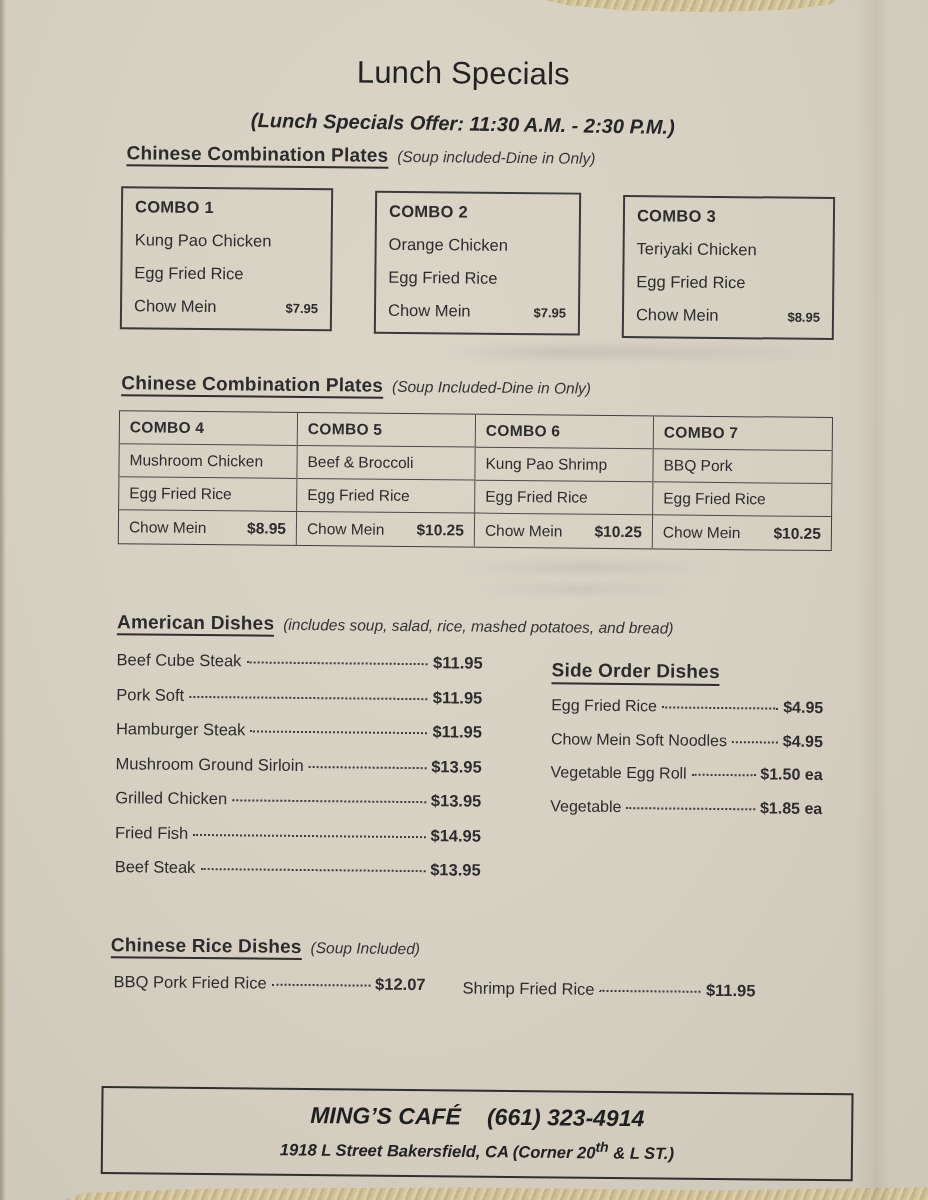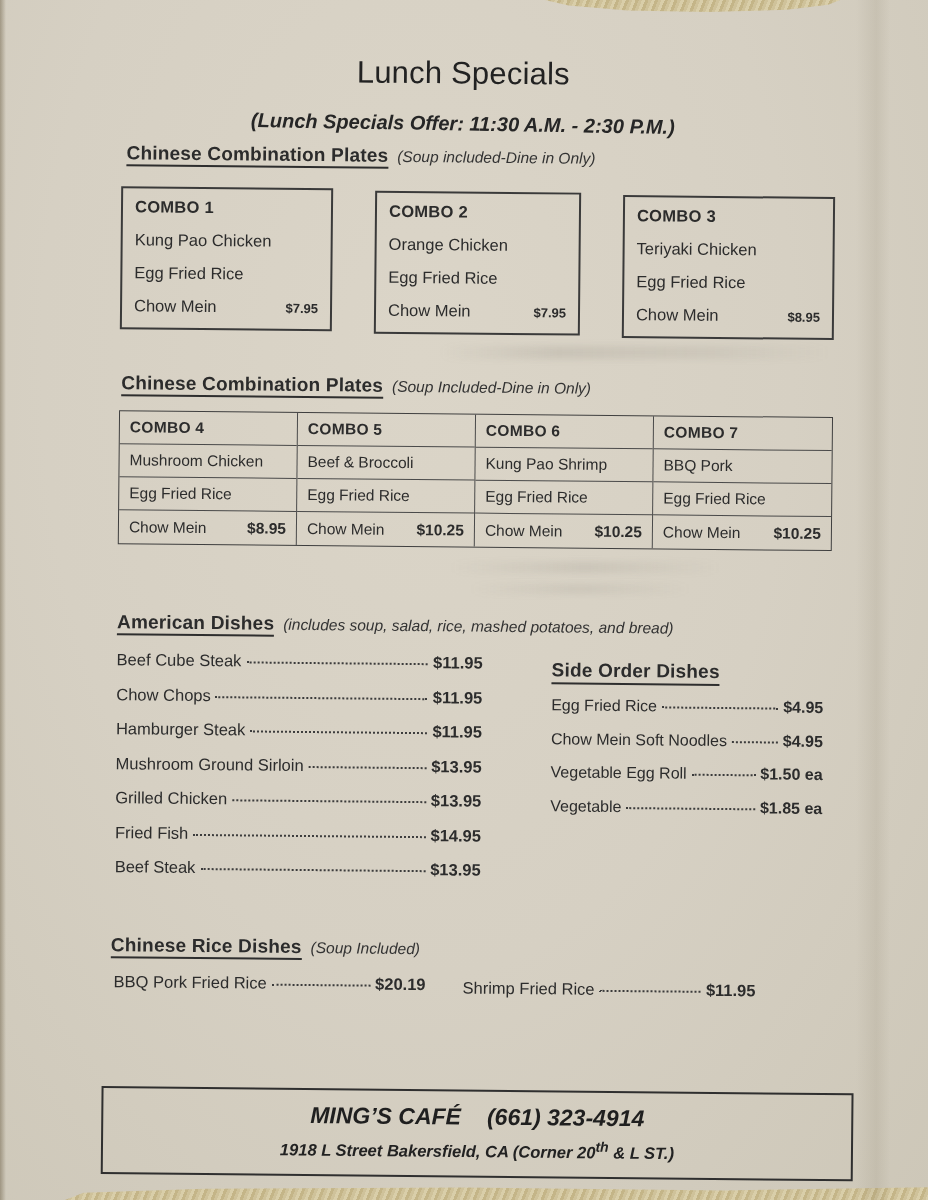--- a/index.html
+++ b/index.html
@@ -207,21 +207,21 @@
       <span class="head-u">American Dishes</span><span class="head-note">(includes soup, salad, rice, mashed potatoes, and bread)</span>
     </div>
 
     <div class="american-list">
       <div class="dish-row">
         <span class="dish-name">Beef Cube Steak</span>
         <span class="leader"></span>
         <span class="dish-price">$11.95</span>
       </div>
       <div class="dish-row">
-        <span class="dish-name">Chow Chops</span>
+        <span class="dish-name">Pork Soft</span>
         <span class="leader"></span>
         <span class="dish-price">$11.95</span>
       </div>
       <div class="dish-row">
         <span class="dish-name">Hamburger Steak</span>
         <span class="leader"></span>
         <span class="dish-price">$11.95</span>
       </div>
       <div class="dish-row">
         <span class="dish-name">Mushroom Ground Sirloin</span>
@@ -272,21 +272,21 @@
     </div>
 
     <div class="sec-head sh4">
       <span class="head-u">Chinese Rice Dishes</span><span class="head-note">(Soup Included)</span>
     </div>
 
     <div class="rice-row-1">
       <div class="dish-row">
         <span class="dish-name">BBQ Pork Fried Rice</span>
         <span class="leader"></span>
-        <span class="dish-price">$20.19</span>
+        <span class="dish-price">$12.07</span>
       </div>
     </div>
     <div class="rice-row-2">
       <div class="dish-row">
         <span class="dish-name">Shrimp Fried Rice</span>
         <span class="leader"></span>
         <span class="dish-price">$11.95</span>
       </div>
     </div>
 

